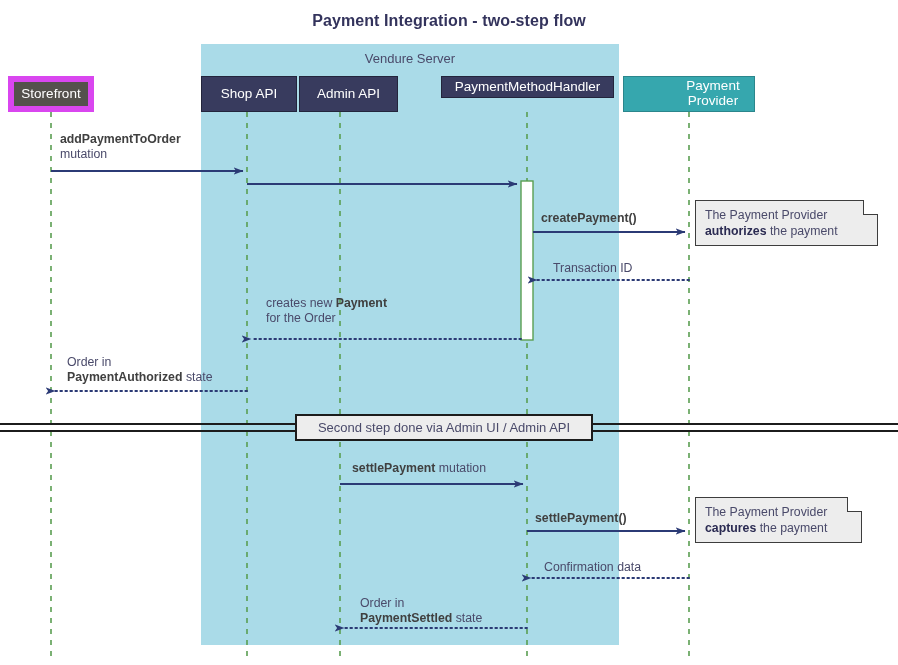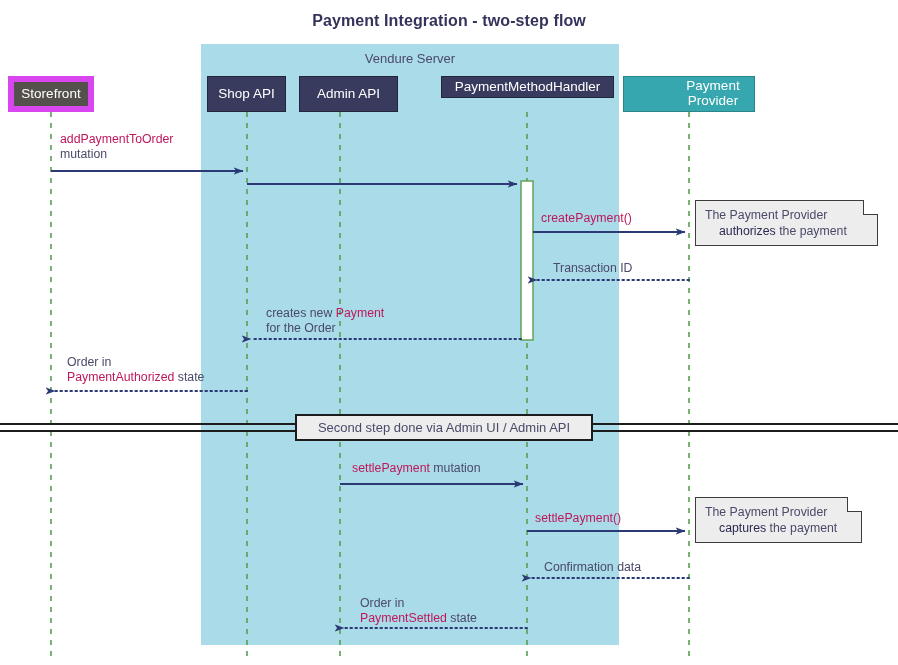--- a/index.html
+++ b/index.html
@@ -59,33 +59,33 @@
   .p-dark  { background: #383b5e; border: 1px solid #23253c; }
   .p-grey  { background: #54514c; border: 6px solid #d946ef; }
   .p-teal  { background: #36a7ae; border: 1px solid #2b868c; padding-left: 48px; }
   .msg-label {
     position: absolute;
     font-size: 12.3px;
     color: #4a4a6a;
     line-height: 1.22;
     white-space: nowrap;
   }
-  .msg-label b { color: #be185d; font-weight: normal; margin-top: 20px; }
+  .msg-label b { color: #404040; font-weight: bold; margin-top: 20px; }
   .note {
     position: absolute;
     box-sizing: border-box;
     background: #ededed;
     border: 1px solid #3d3d3d;
     font-size: 12.3px;
     color: #4a4a6a;
     line-height: 1.32;
     padding: 6px 8px 6px 9px;
     white-space: nowrap;
   }
-  .note b { color: #2b2b52; font-weight: normal; margin-left: 14px; }
+  .note b { color: #2b2b52; font-weight: bold; }
   .note .fold {
     position: absolute;
     top: -1px;
     right: -1px;
     width: 14px;
     height: 14px;
     background: #ffffff;
     border-left: 1px solid #3d3d3d;
     border-bottom: 1px solid #3d3d3d;
   }
@@ -158,39 +158,39 @@
       <line x1="527" y1="628" x2="344" y2="628" marker-end="url(#ah-l)"></line>
     </g>
 
     <g stroke="#1c1c1c" stroke-width="2">
       <line x1="0" y1="424" x2="898" y2="424"></line>
       <line x1="0" y1="431" x2="898" y2="431"></line>
     </g>
   </svg>
 
   <div class="participant p-grey" style="left:8px; top:76px; width:86px; height:36px;">Storefront</div>
-  <div class="participant p-dark" style="left:207px; top:76px; width:79px; height:36px;">Shop API</div>
+  <div class="participant p-dark" style="left:201px; top:76px; width:96px; height:36px;">Shop API</div>
   <div class="participant p-dark" style="left:299px; top:76px; width:99px; height:36px;">Admin API</div>
   <div class="participant p-dark" style="left:441px; top:76px; width:173px; height:22px;">PaymentMethodHandler</div>
   <div class="participant p-teal" style="left:623px; top:76px; width:132px; height:36px;">Payment Provider</div>
 
   <div class="msg-label" style="left:60px; top:132px;">
     <b>addPaymentToOrder</b><br>
     <span>mutation</span>
   </div>
 
   <div class="msg-label" style="left:541px; top:211px;">
     <b>createPayment()</b>
   </div>
 
   <div class="msg-label" style="left:553px; top:261px;">
     <span>Transaction ID</span>
   </div>
 
-  <div class="msg-label" style="left:266px; top:306px;">
+  <div class="msg-label" style="left:266px; top:296px;">
     <span>creates new </span><b>Payment</b><br>
     <span>for the Order</span>
   </div>
 
   <div class="msg-label" style="left:67px; top:355px;">
     <span>Order in</span><br>
     <b>PaymentAuthorized</b><span> state</span>
   </div>
 
   <div class="msg-label" style="left:352px; top:461px;">

